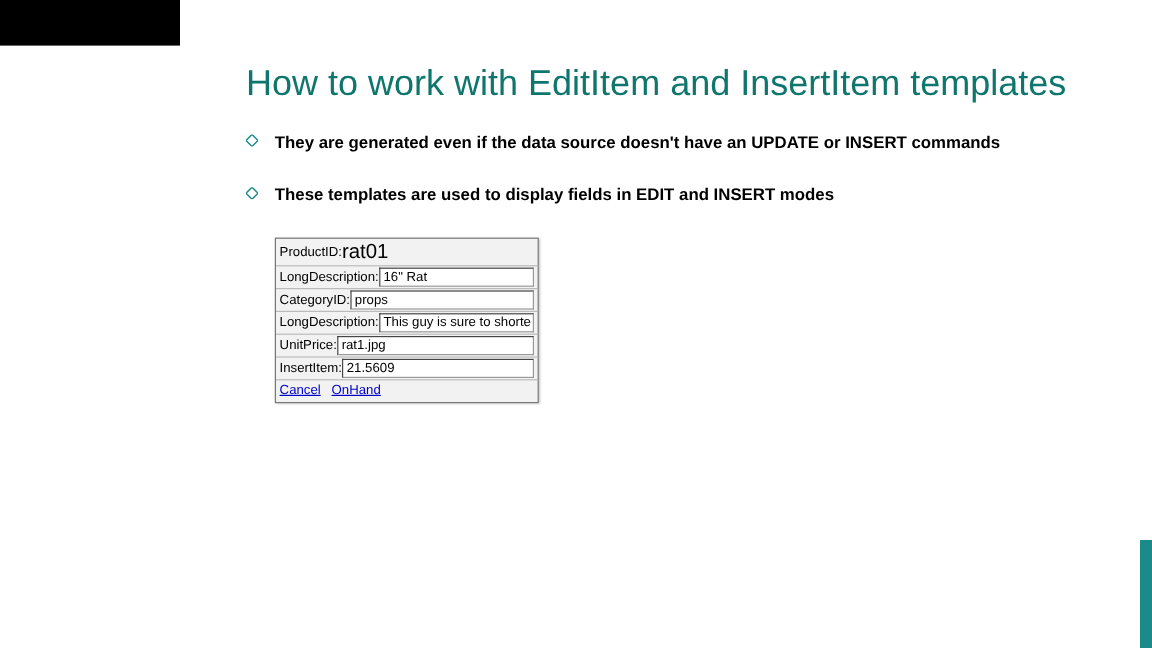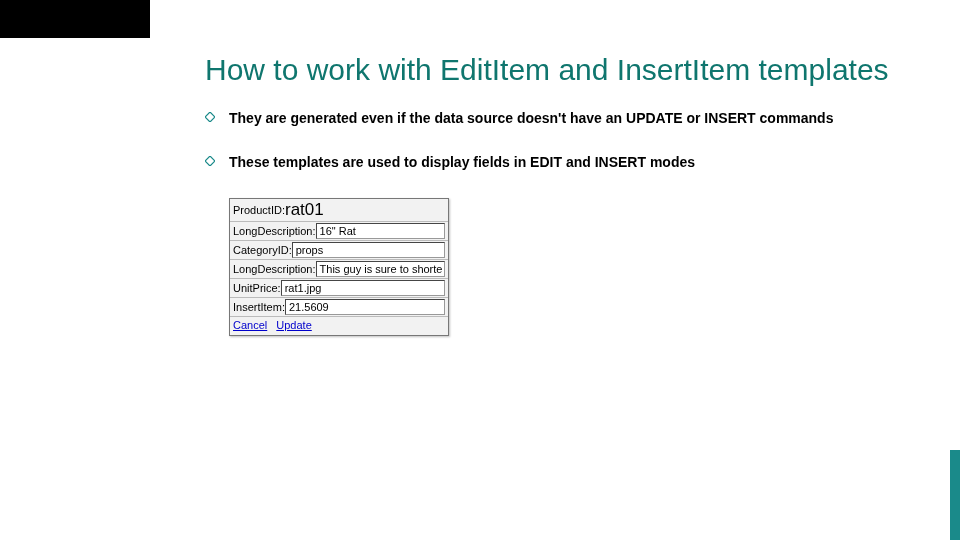--- a/index.html
+++ b/index.html
@@ -166,16 +166,16 @@
     <div class="row">
       <span class="label">UnitPrice:</span>
       <span class="fieldbox">rat1.jpg</span>
     </div>
     <div class="row">
       <span class="label">InsertItem:</span>
       <span class="fieldbox">21.5609</span>
     </div>
     <div class="links-row">
       <a>Cancel</a>
-      <a>Update</a>
+      <a>OnHand</a>
     </div>
   </div>
 </div>
 
 </body></html>

